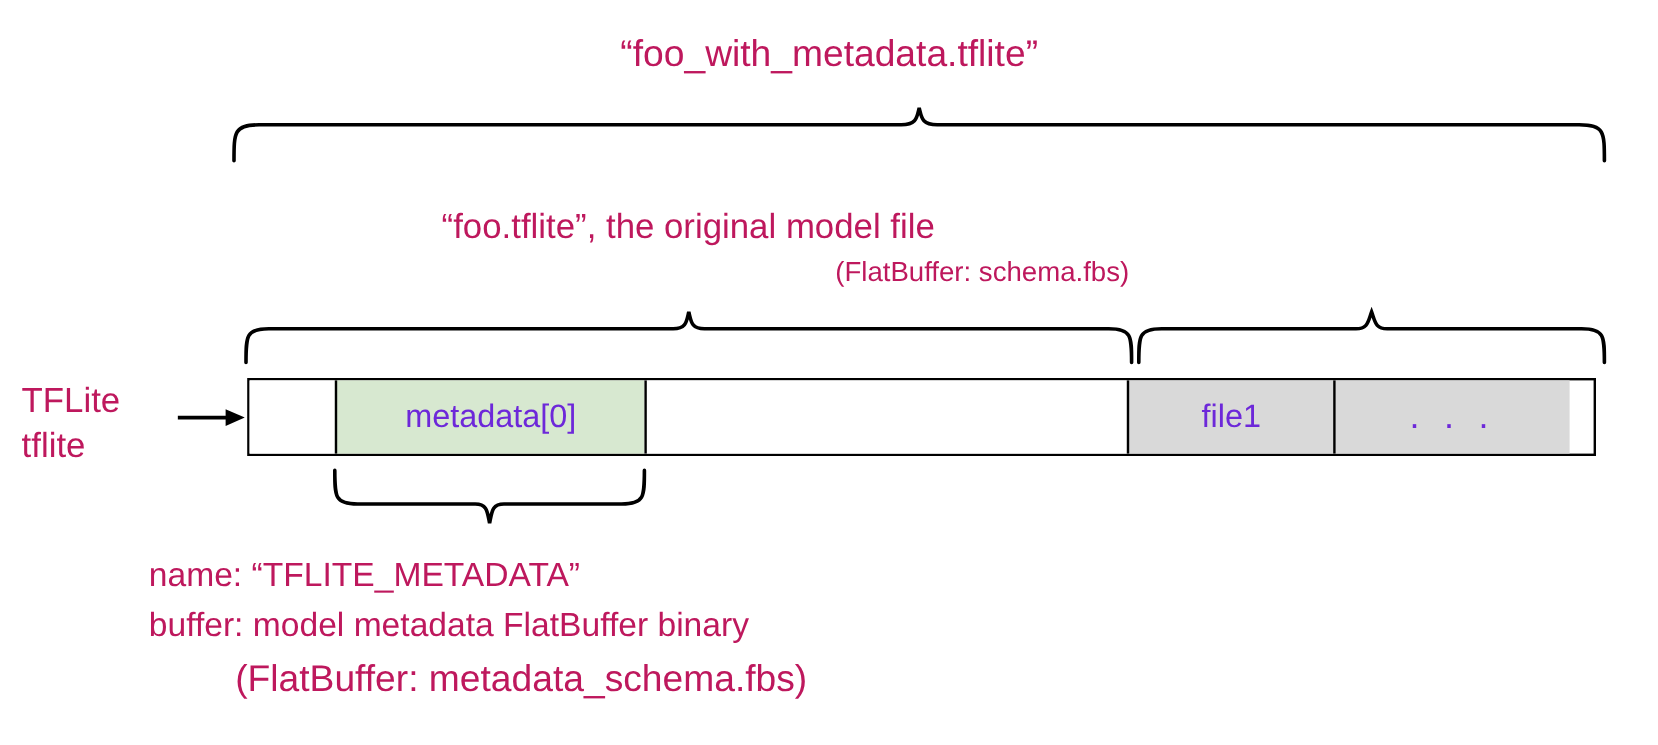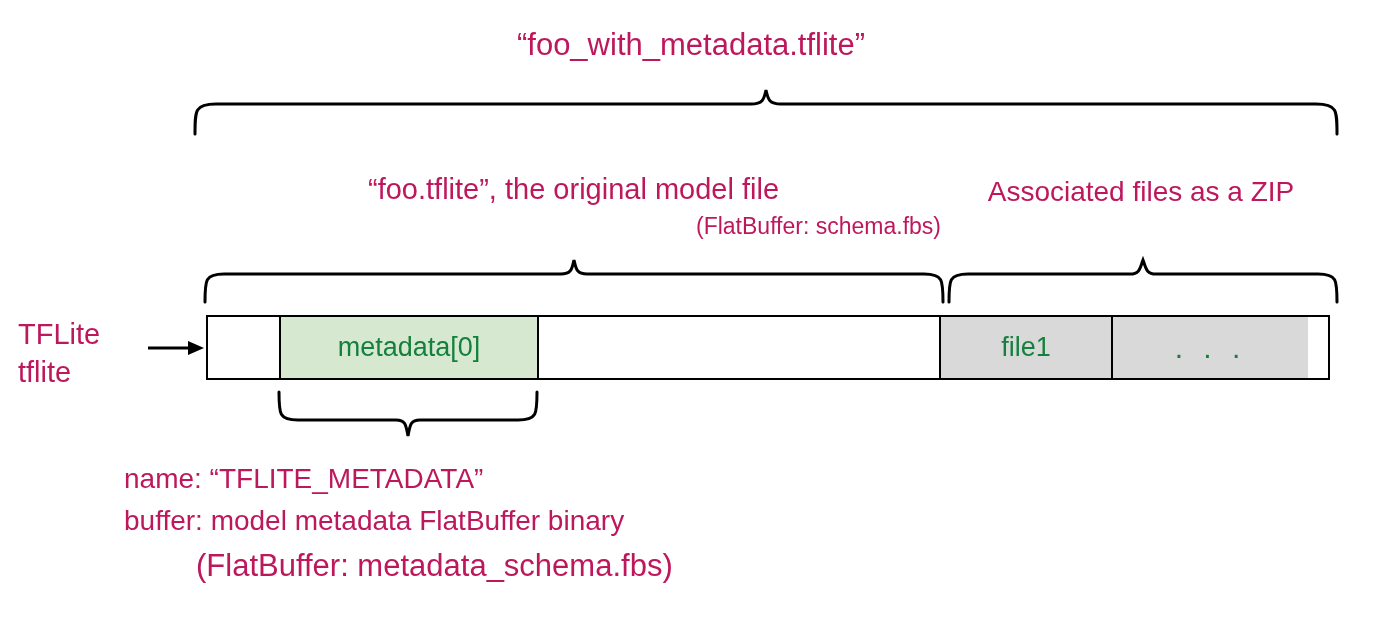--- a/index.html
+++ b/index.html
@@ -91,21 +91,21 @@
     display: flex;
     background: #ffffff;
   }
   .cell {
     box-sizing: border-box;
     height: 100%;
     display: flex;
     align-items: center;
     justify-content: center;
     font-size: 27px;
-    color: #15803d;
+    color: #6d28d9;
     background: #ffffff;
   }
   .cell + .cell { border-left: 2px solid #000; }
 
   #cell-head      { width: 71px; }
   #cell-metadata  { width: 258px; background: #d7e8d0; }
   #cell-body      { width: 402px; }
   #cell-file1     { width: 172px; background: #d9d9d9; }
   #cell-more      { width: 197px; background: #d9d9d9; font-size: 30px; letter-spacing: 6px; }
 
@@ -136,21 +136,20 @@
   <div class="txt" id="title-label">“foo_with_metadata.tflite”</div>
 
   <svg class="brace" id="brace-overall" viewBox="0 0 1160 46" preserveAspectRatio="none">
     <path d="M 9,46 C 9,22 9,16 30,16 L 565,16 C 578,16 578,10 580,2
              C 582,10 582,16 595,16 L 1130,16 C 1151,16 1151,22 1151,46" fill="none" stroke="#000" stroke-width="3" stroke-linecap="round"></path>
   </svg>
 
   <div class="txt" id="model-file-label">“foo.tflite”, the original model file</div>
   <div class="txt" id="model-file-sublabel">(FlatBuffer: schema.fbs)</div>
 
-  <div class="txt" id="zip-label">Associated files as a ZIP</div>
 
   <svg class="brace" id="brace-modelfile" viewBox="0 0 756 44" preserveAspectRatio="none">
     <path d="M 9,44 C 9,22 9,16 28,16 L 365,16 C 376,16 376,10 378,2
              C 380,10 380,16 391,16 L 728,16 C 747,16 747,22 747,44" fill="none" stroke="#000" stroke-width="3" stroke-linecap="round"></path>
   </svg>
 
   <svg class="brace" id="brace-zip" viewBox="0 0 406 44" preserveAspectRatio="none">
     <path d="M 9,44 C 9,22 9,16 28,16 L 190,16 C 200,16 200,10 203,2
              C 206,10 206,16 216,16 L 378,16 C 397,16 397,22 397,44" fill="none" stroke="#000" stroke-width="3" stroke-linecap="round"></path>
   </svg>

